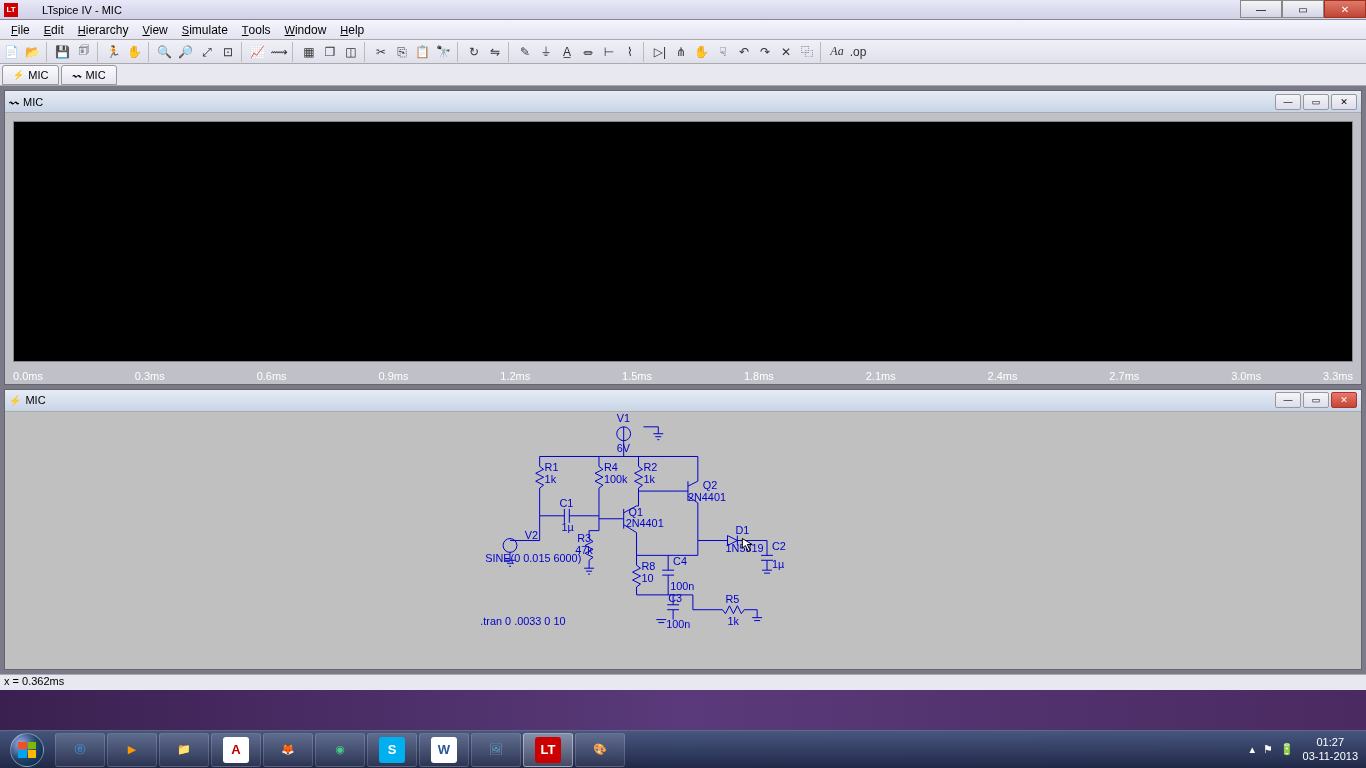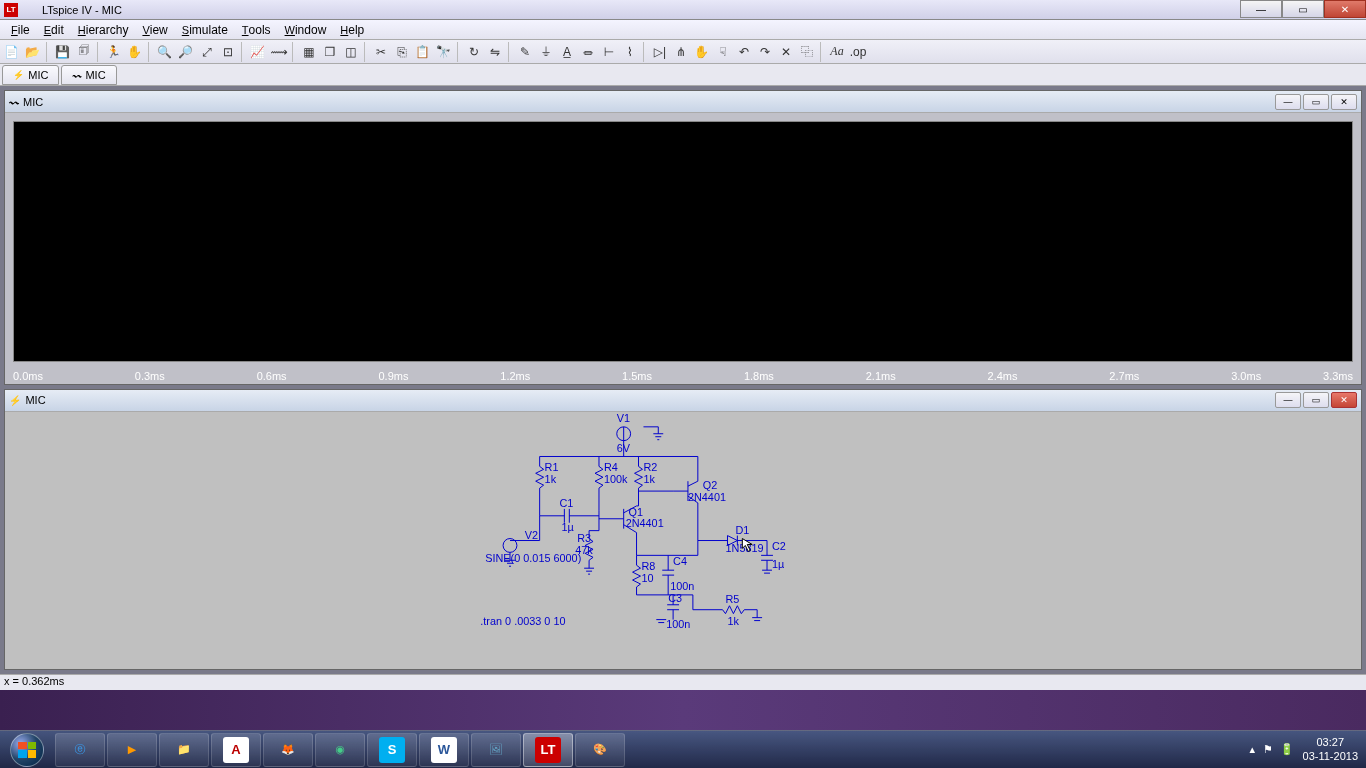--- a/index.html
+++ b/index.html
@@ -383,17 +383,17 @@
       </div>
       <div class="taskbtn">
         <div style="color: rgb(221, 68, 68);">🎨</div>
       </div>
     </div>
   <div class="tray">
     <span class="trayic">▴</span>
     <span class="trayic">⚑</span>
     <span class="trayic">🔋</span>
     <div class="clock">
-      <div>03:27</div>
+      <div>01:27</div>
       <div>03-11-2013</div>
     </div>
   </div>
 </div>
 
 </body></html>

